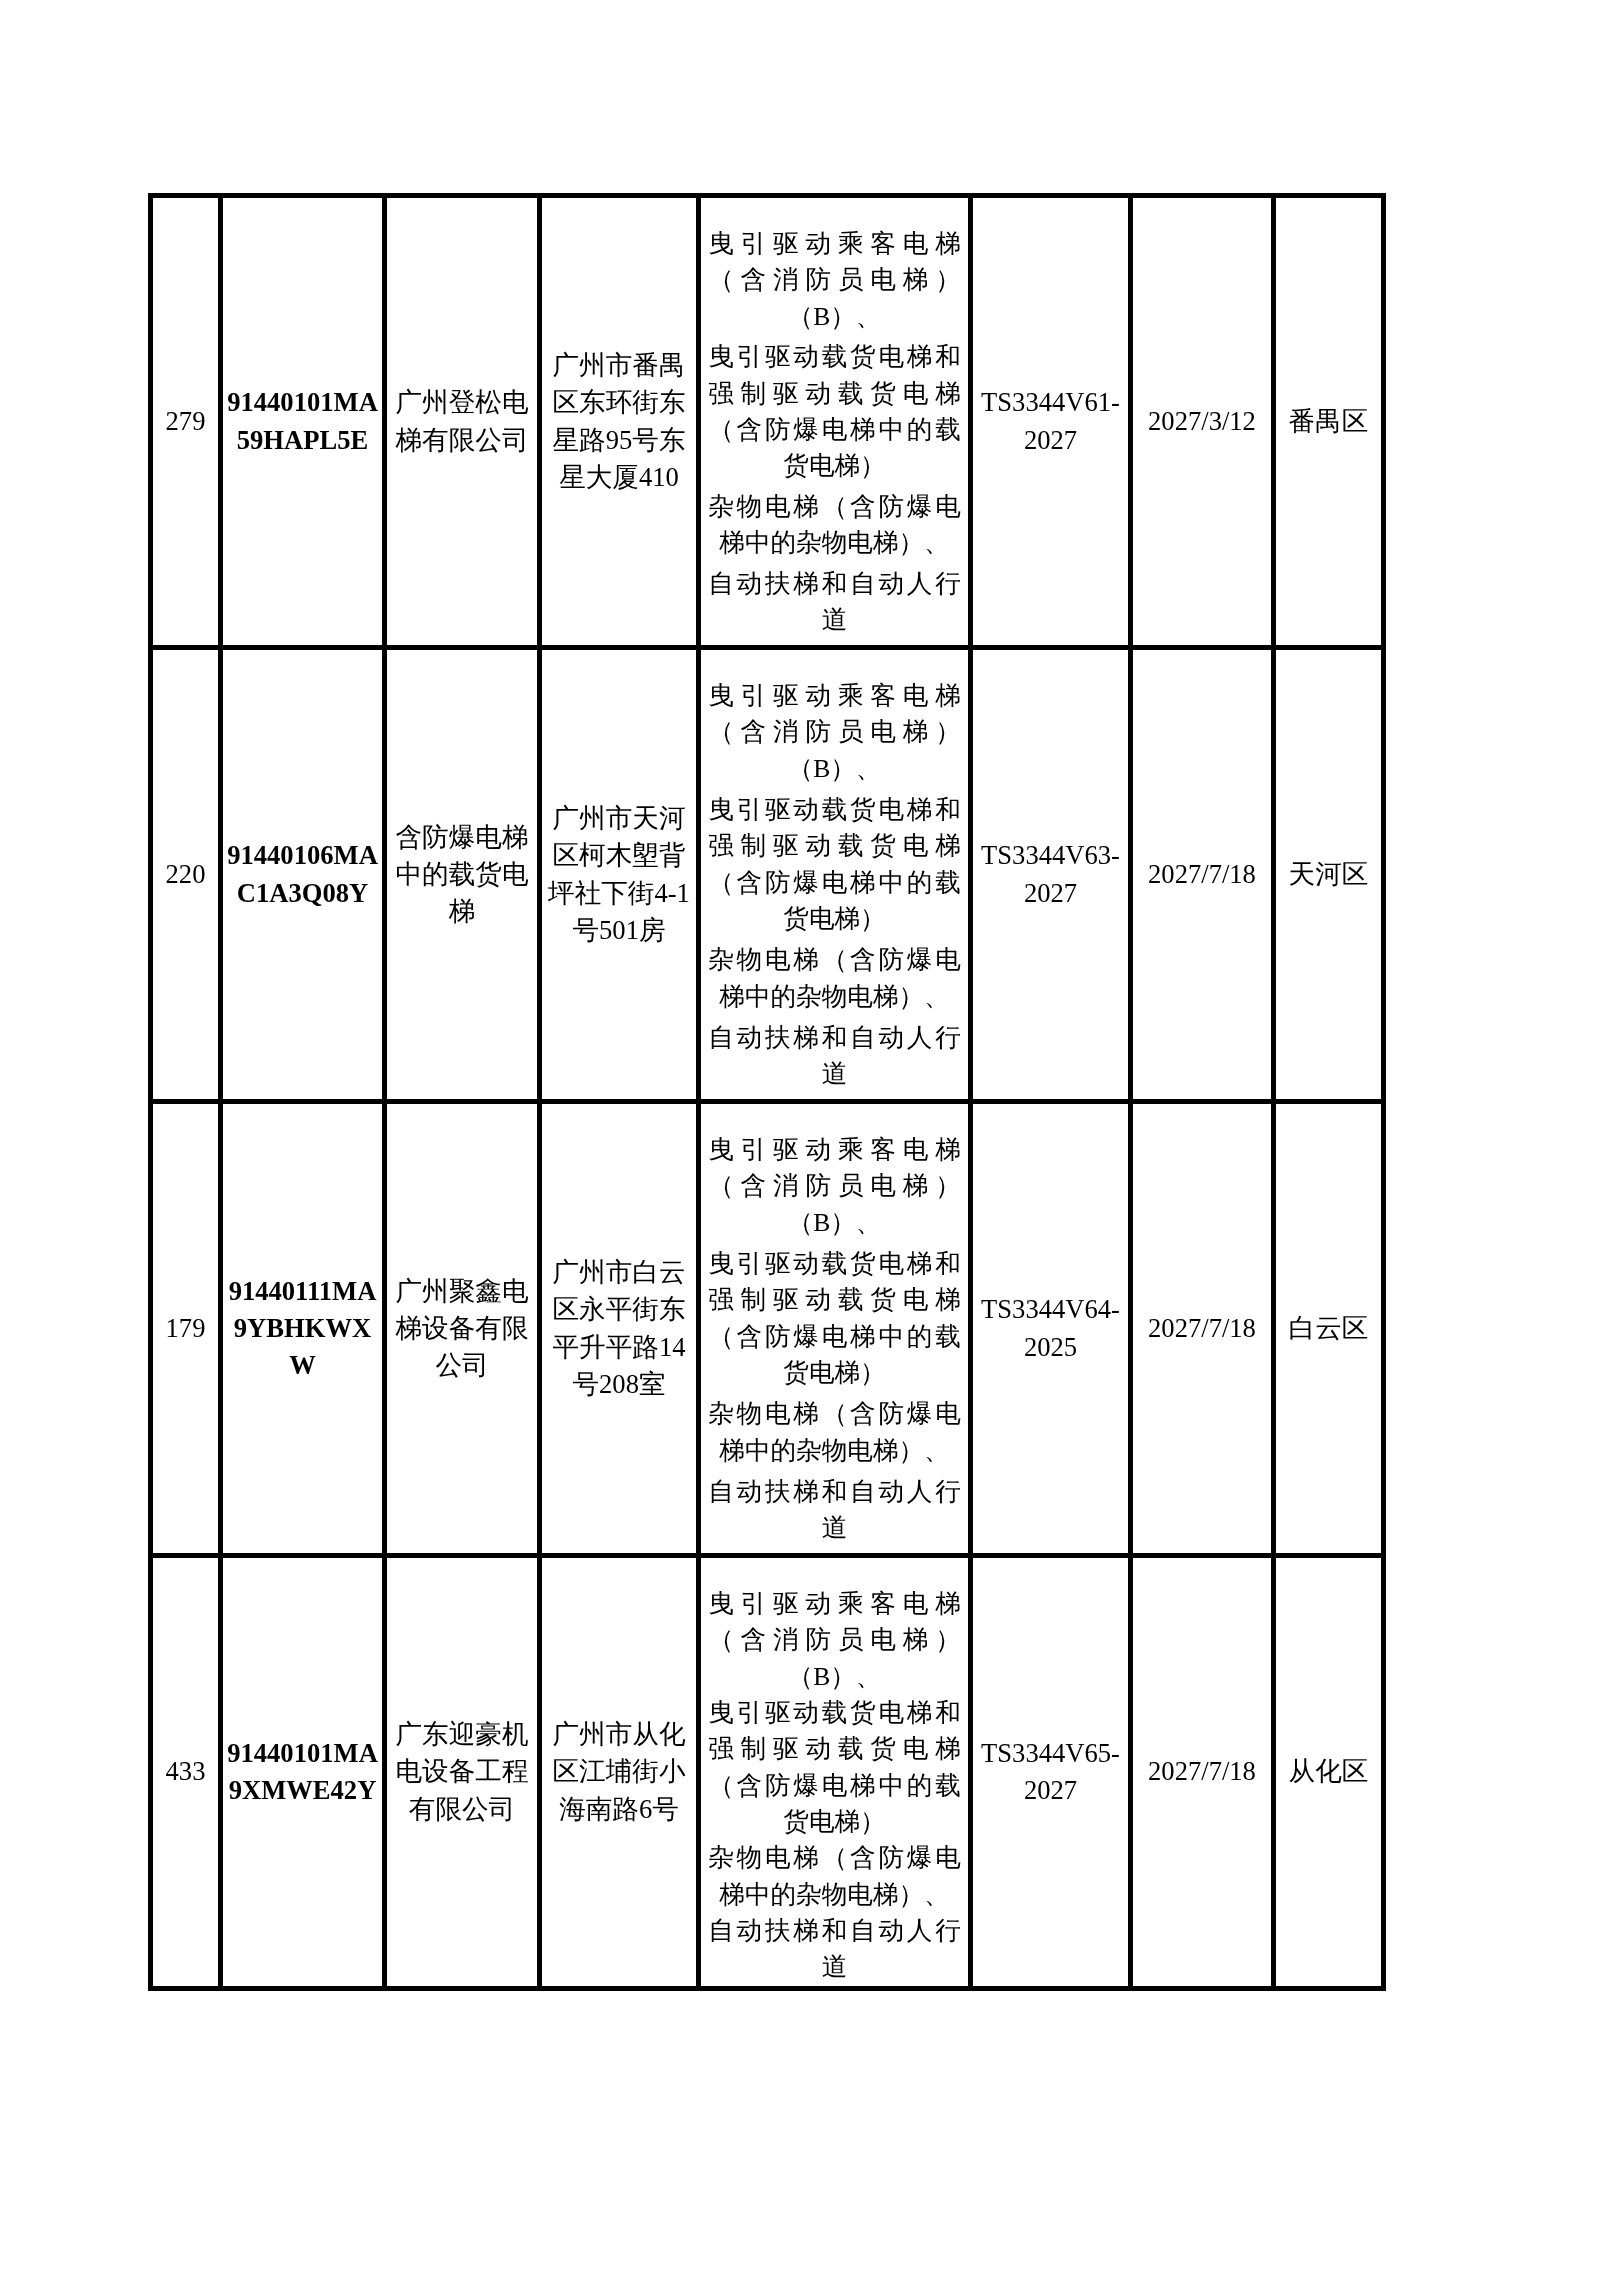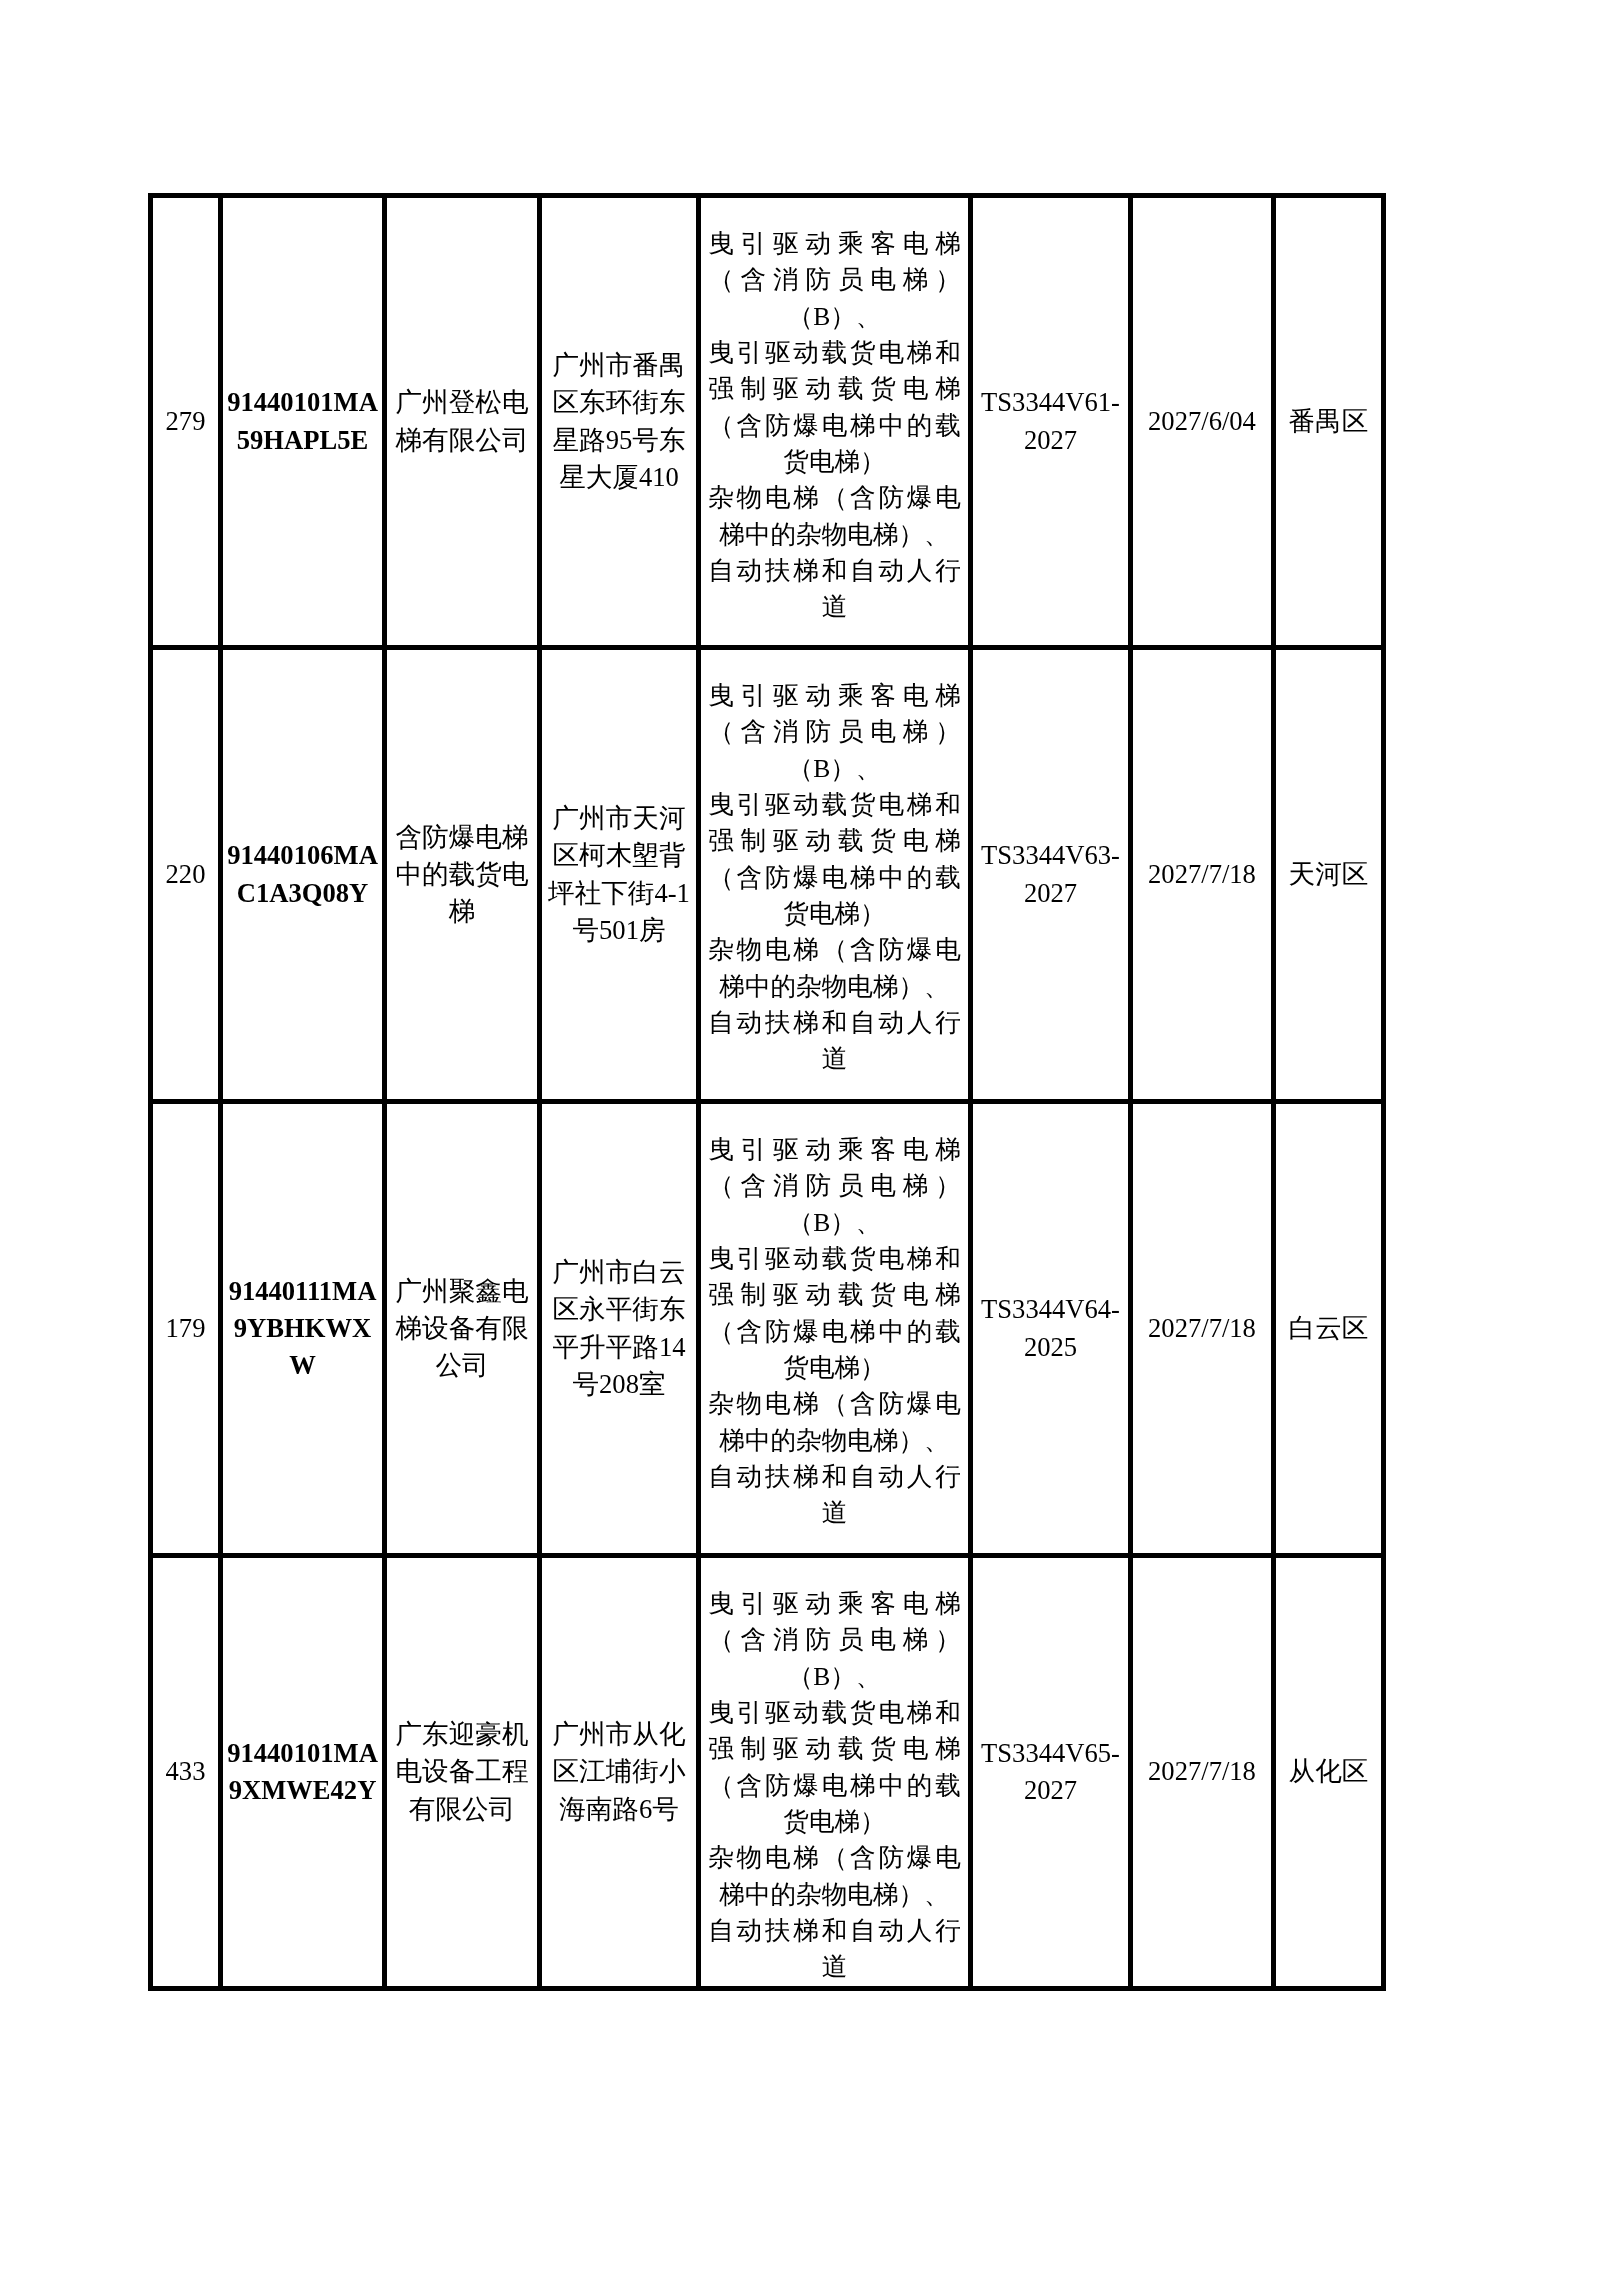--- a/index.html
+++ b/index.html
@@ -52,21 +52,21 @@
     line-height: 1.45;
   }
   td.cell-equip {
     padding: 0;
     vertical-align: top;
   }
   .equip-block {
     box-sizing: border-box;
     display: flex;
     flex-direction: column;
-    justify-content: flex-start;
+    justify-content: space-between;
     padding: 25.6px 3.1px 4.1px 3.1px;
     font-size: 25.6px;
     line-height: 1.42;
   }
   tr.r1 .equip-block { height: 442px; }
   tr.r2 .equip-block { height: 444px; }
   tr.r3 .equip-block { height: 444px; }
   tr.r4 .equip-block { height: 423px; }
   .equip-block p {
     margin: 0;
@@ -114,21 +114,21 @@
       <td class="cell-address">广州市番禺区东环街东星路95号东星大厦410</td>
       <td class="cell-equip">
         <div class="equip-block">
           <p>曳引驱动乘客电梯（含消防员电梯）（B）、</p>
           <p>曳引驱动载货电梯和强制驱动载货电梯（含防爆电梯中的载货电梯）</p>
           <p>杂物电梯（含防爆电梯中的杂物电梯）、</p>
           <p>自动扶梯和自动人行道</p>
         </div>
       </td>
       <td class="cell-cert">TS3344V61-2027</td>
-      <td class="cell-date">2027/6/04</td>
+      <td class="cell-date">2027/3/12</td>
       <td class="cell-district">番禺区</td>
     </tr>
 
     <tr class="r2">
       <td class="cell-no">220</td>
       <td class="cell-code">91440106MAC1A3Q08Y</td>
       <td class="cell-company">含防爆电梯中的载货电梯</td>
       <td class="cell-address">广州市天河区柯木塱背坪社下街4-1号501房</td>
       <td class="cell-equip">
         <div class="equip-block">

